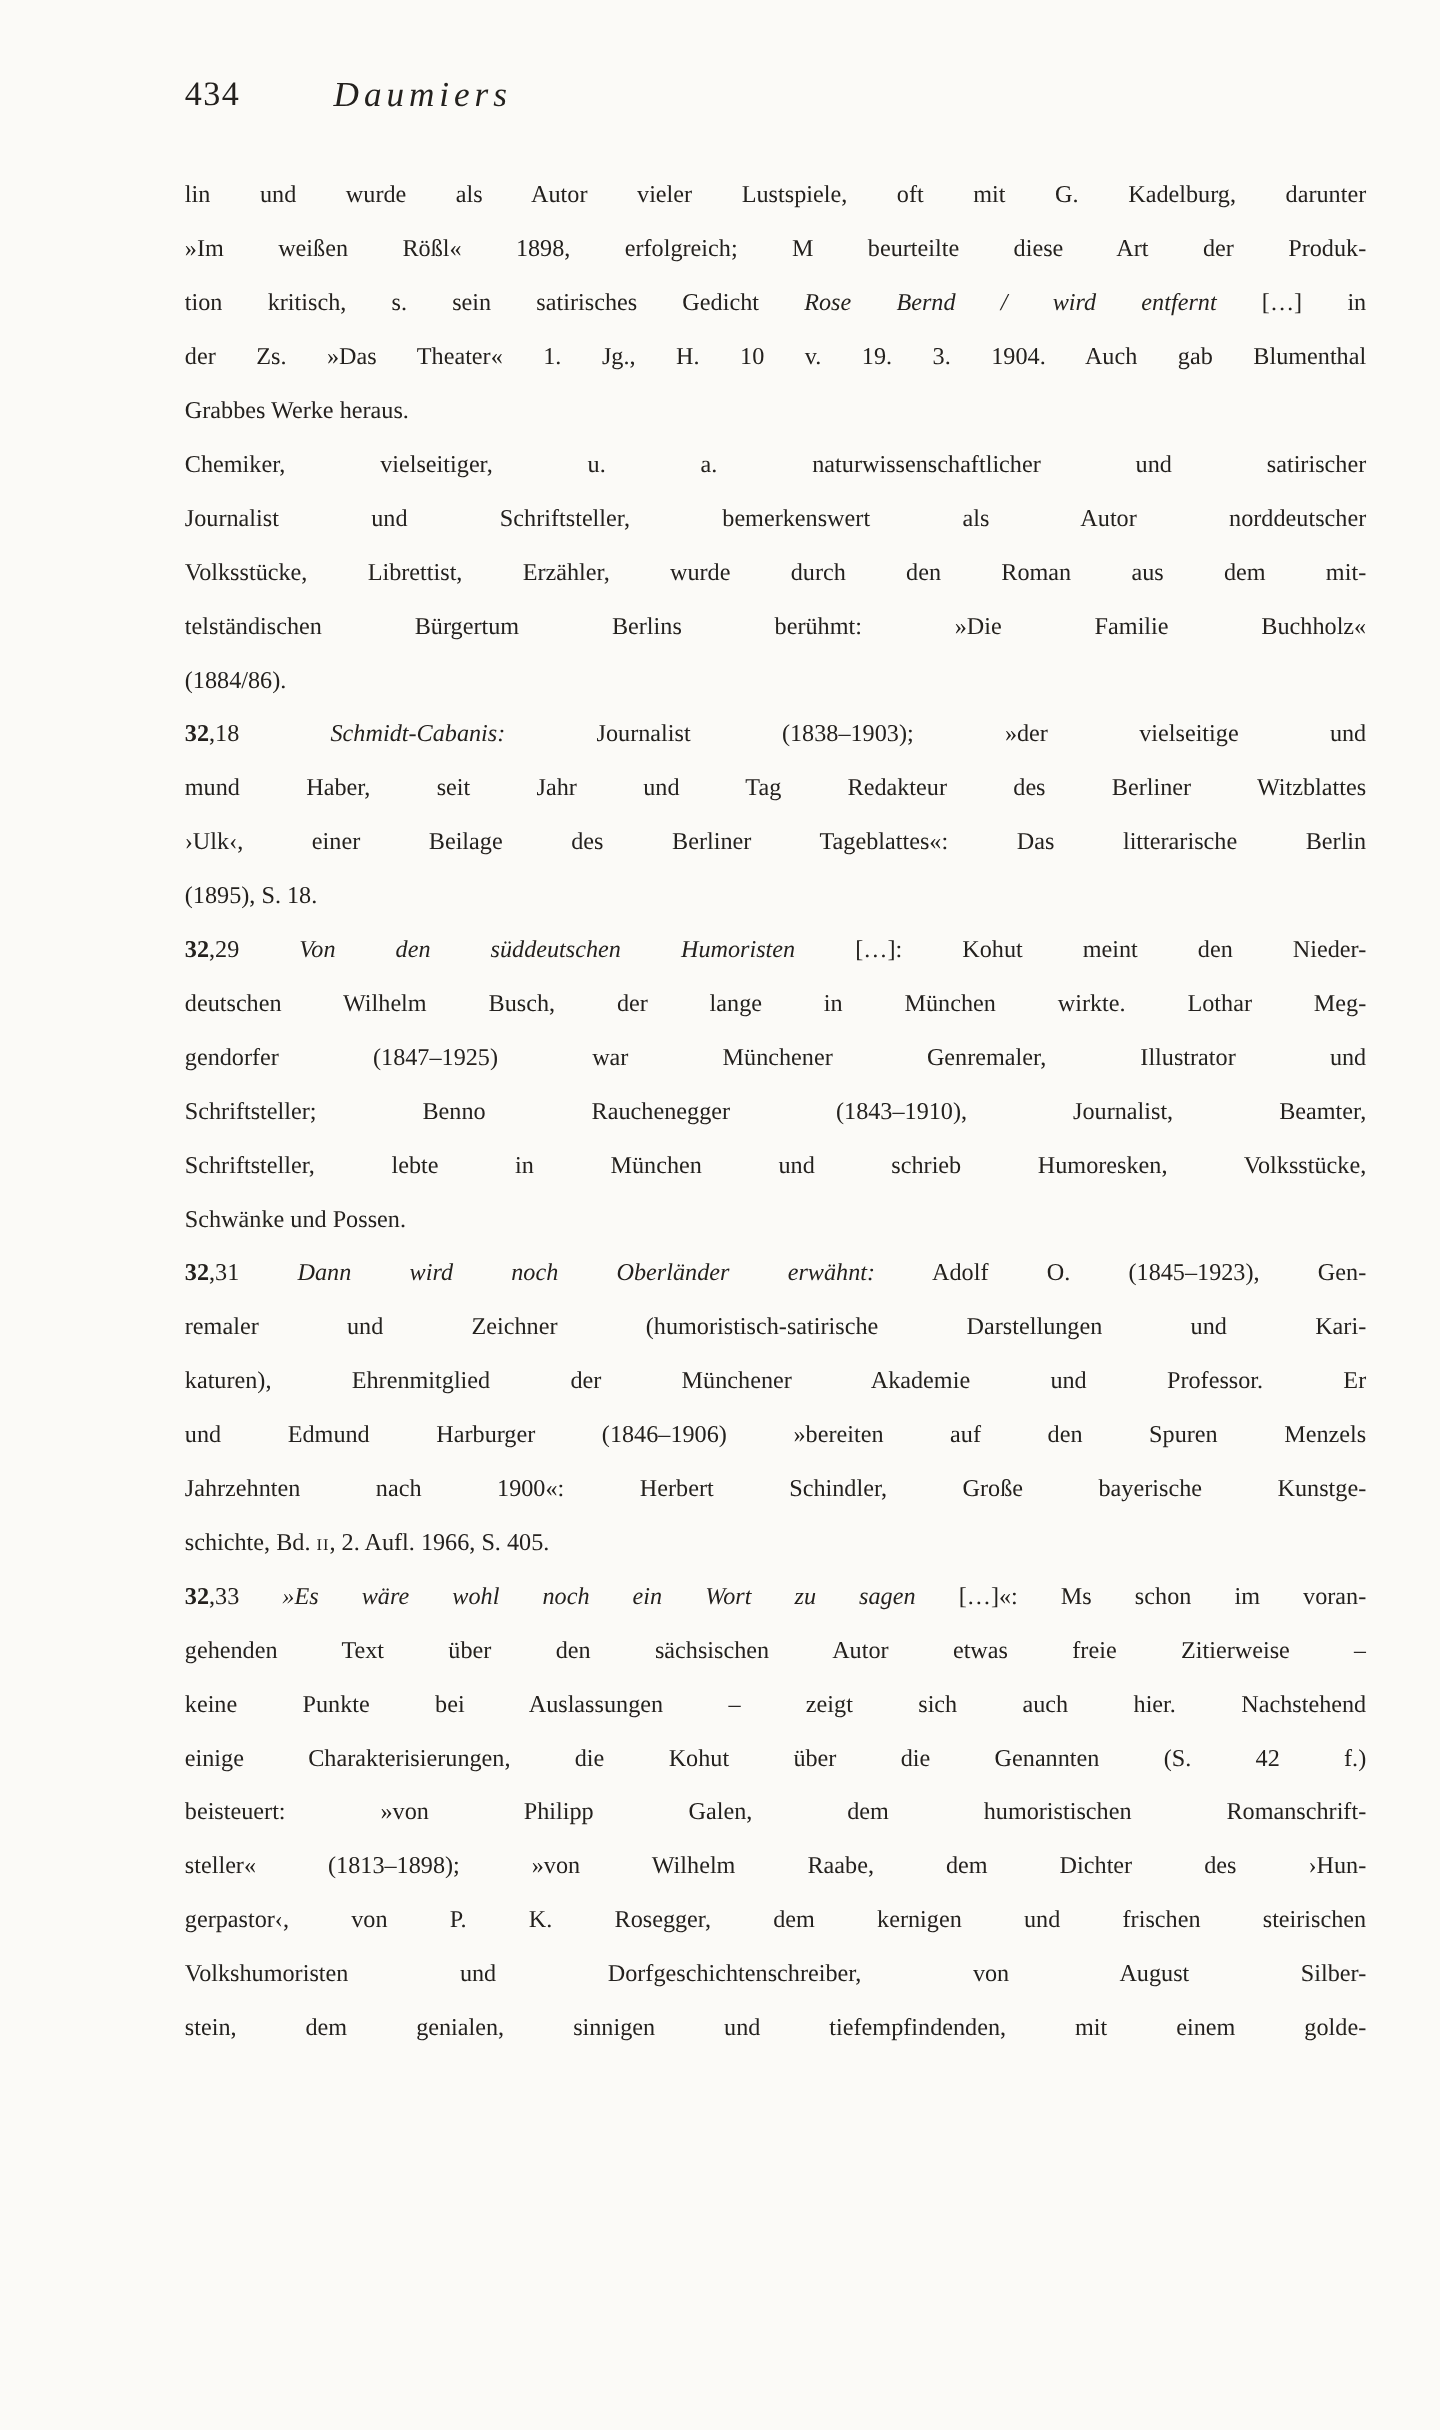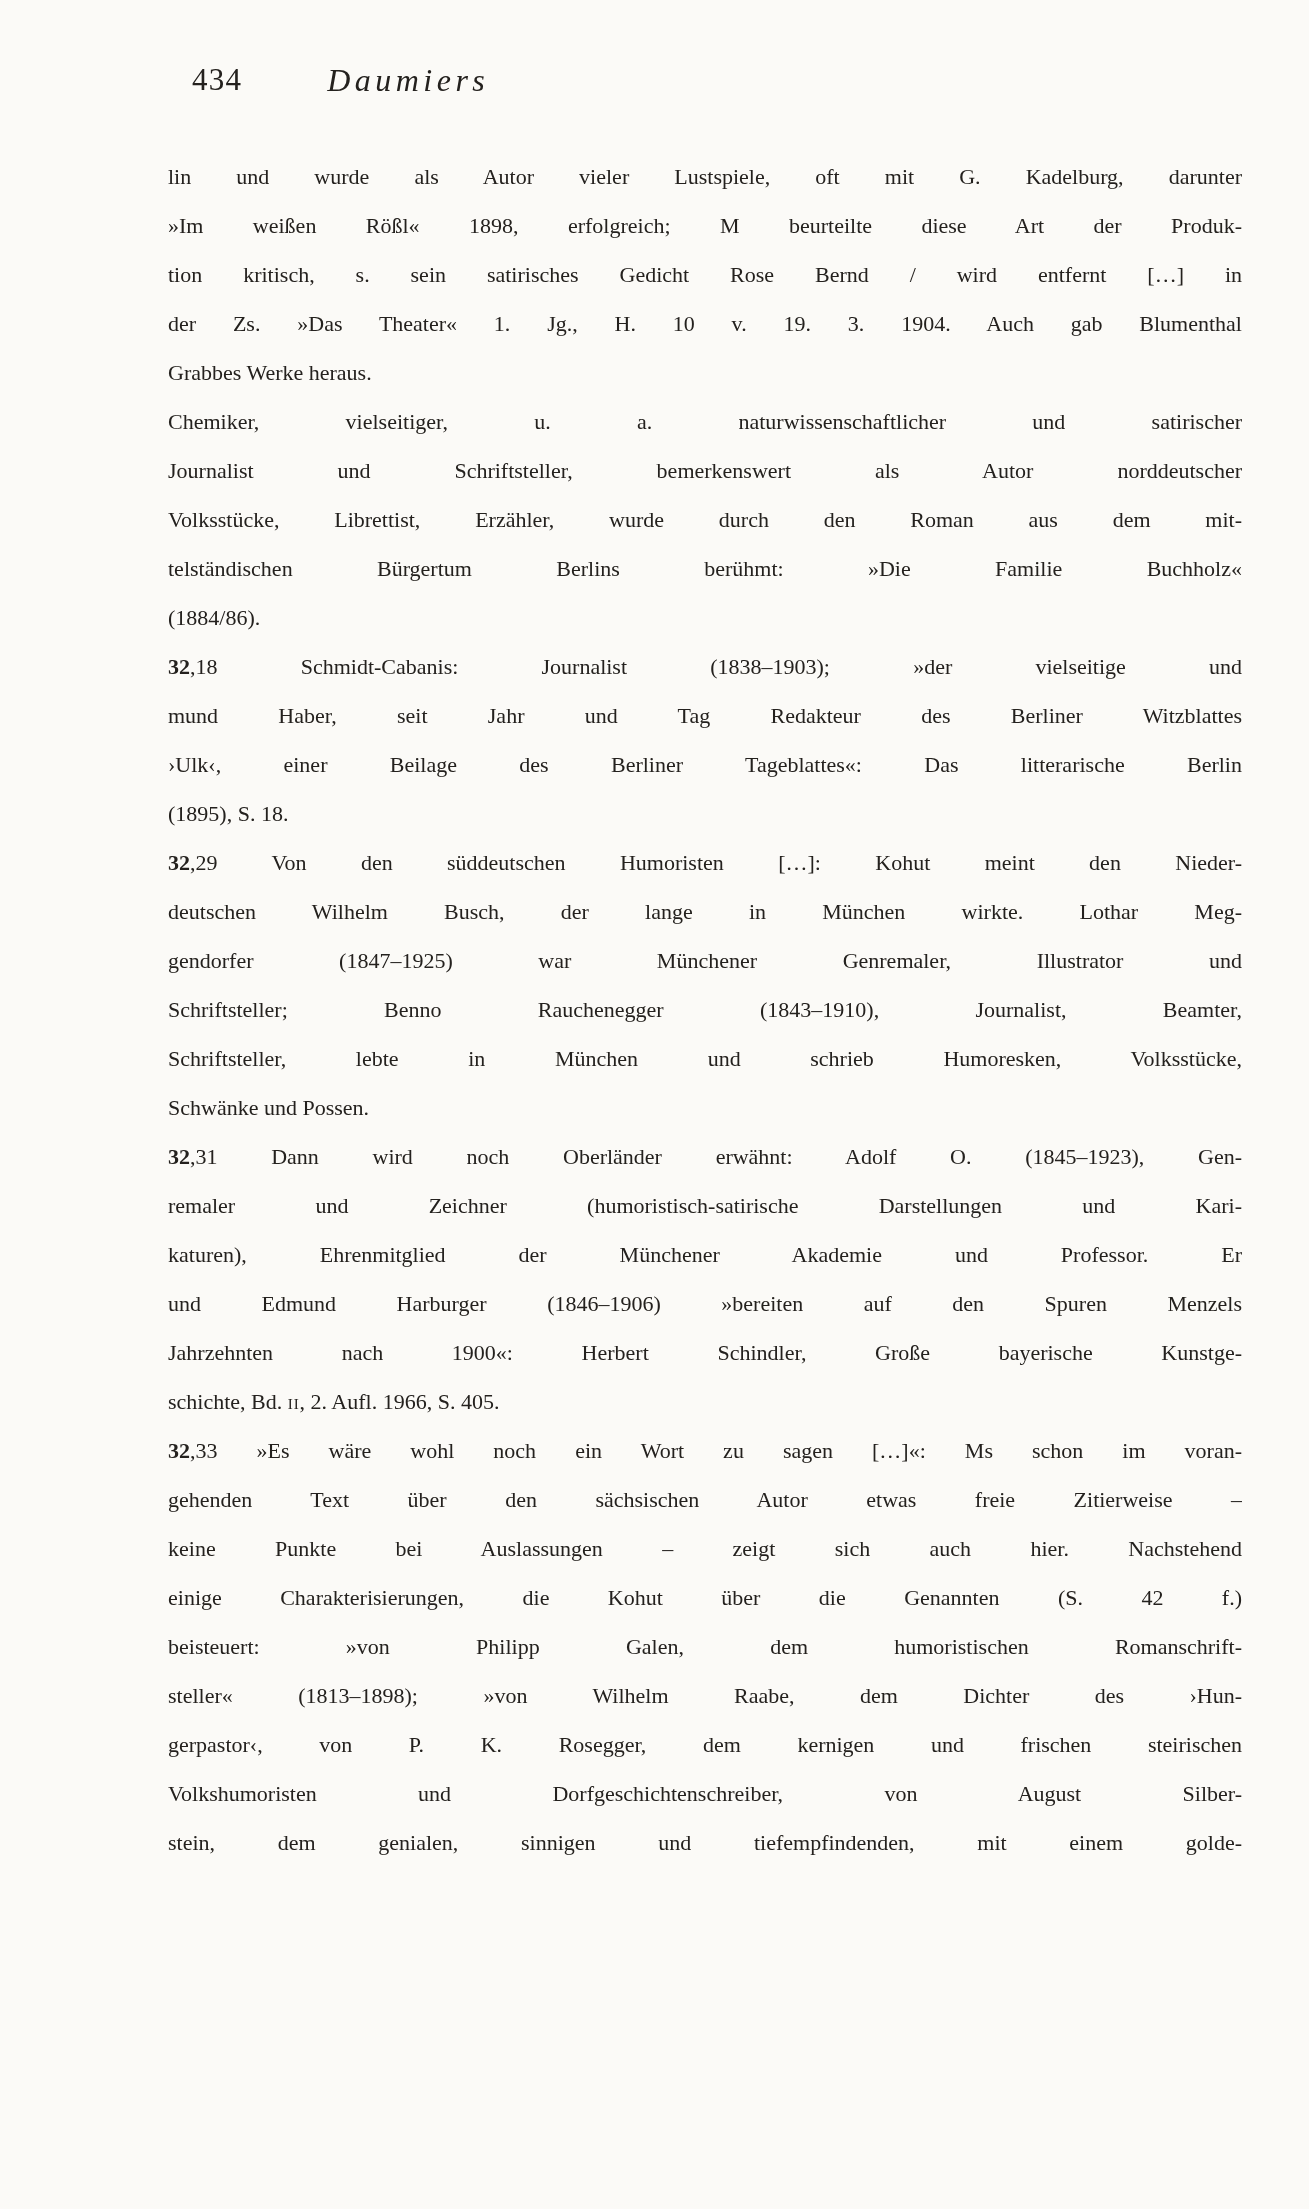--- a/index.html
+++ b/index.html
@@ -16,23 +16,22 @@
     overflow: hidden;
   }
   .page {
     position: absolute;
     inset: 0;
     padding: 62px 67px 0 168px;
     box-sizing: border-box;
   }
   .page-header {
     display: flex;
-    align-items: flex-start;
+    align-items: center;
     height: 46px;
-    margin-left: 24px;
   }
   .page-number {
     font-size: 31px;
     letter-spacing: 0.04em;
   }
   .running-head {
     font-style: italic;
     font-size: 32px;
     letter-spacing: 0.14em;
     margin-left: 85px;
@@ -47,21 +46,21 @@
     height: 49px;
     white-space: normal;
     text-align: justify;
     text-align-last: justify;
     overflow: hidden;
   }
   .line.last {
     text-align-last: left;
   }
   .s-b { font-weight: 700; }
-  .s-i { }
+  .s-i { font-style: italic; }
   .s-sc { font-variant: small-caps; letter-spacing: 0.04em; }
 </style>
 </head>
 <body>
 
 <div class="page">
   <div class="page-header">
     <span class="page-number">434</span>
     <span class="running-head">Daumiers</span>
   </div>

